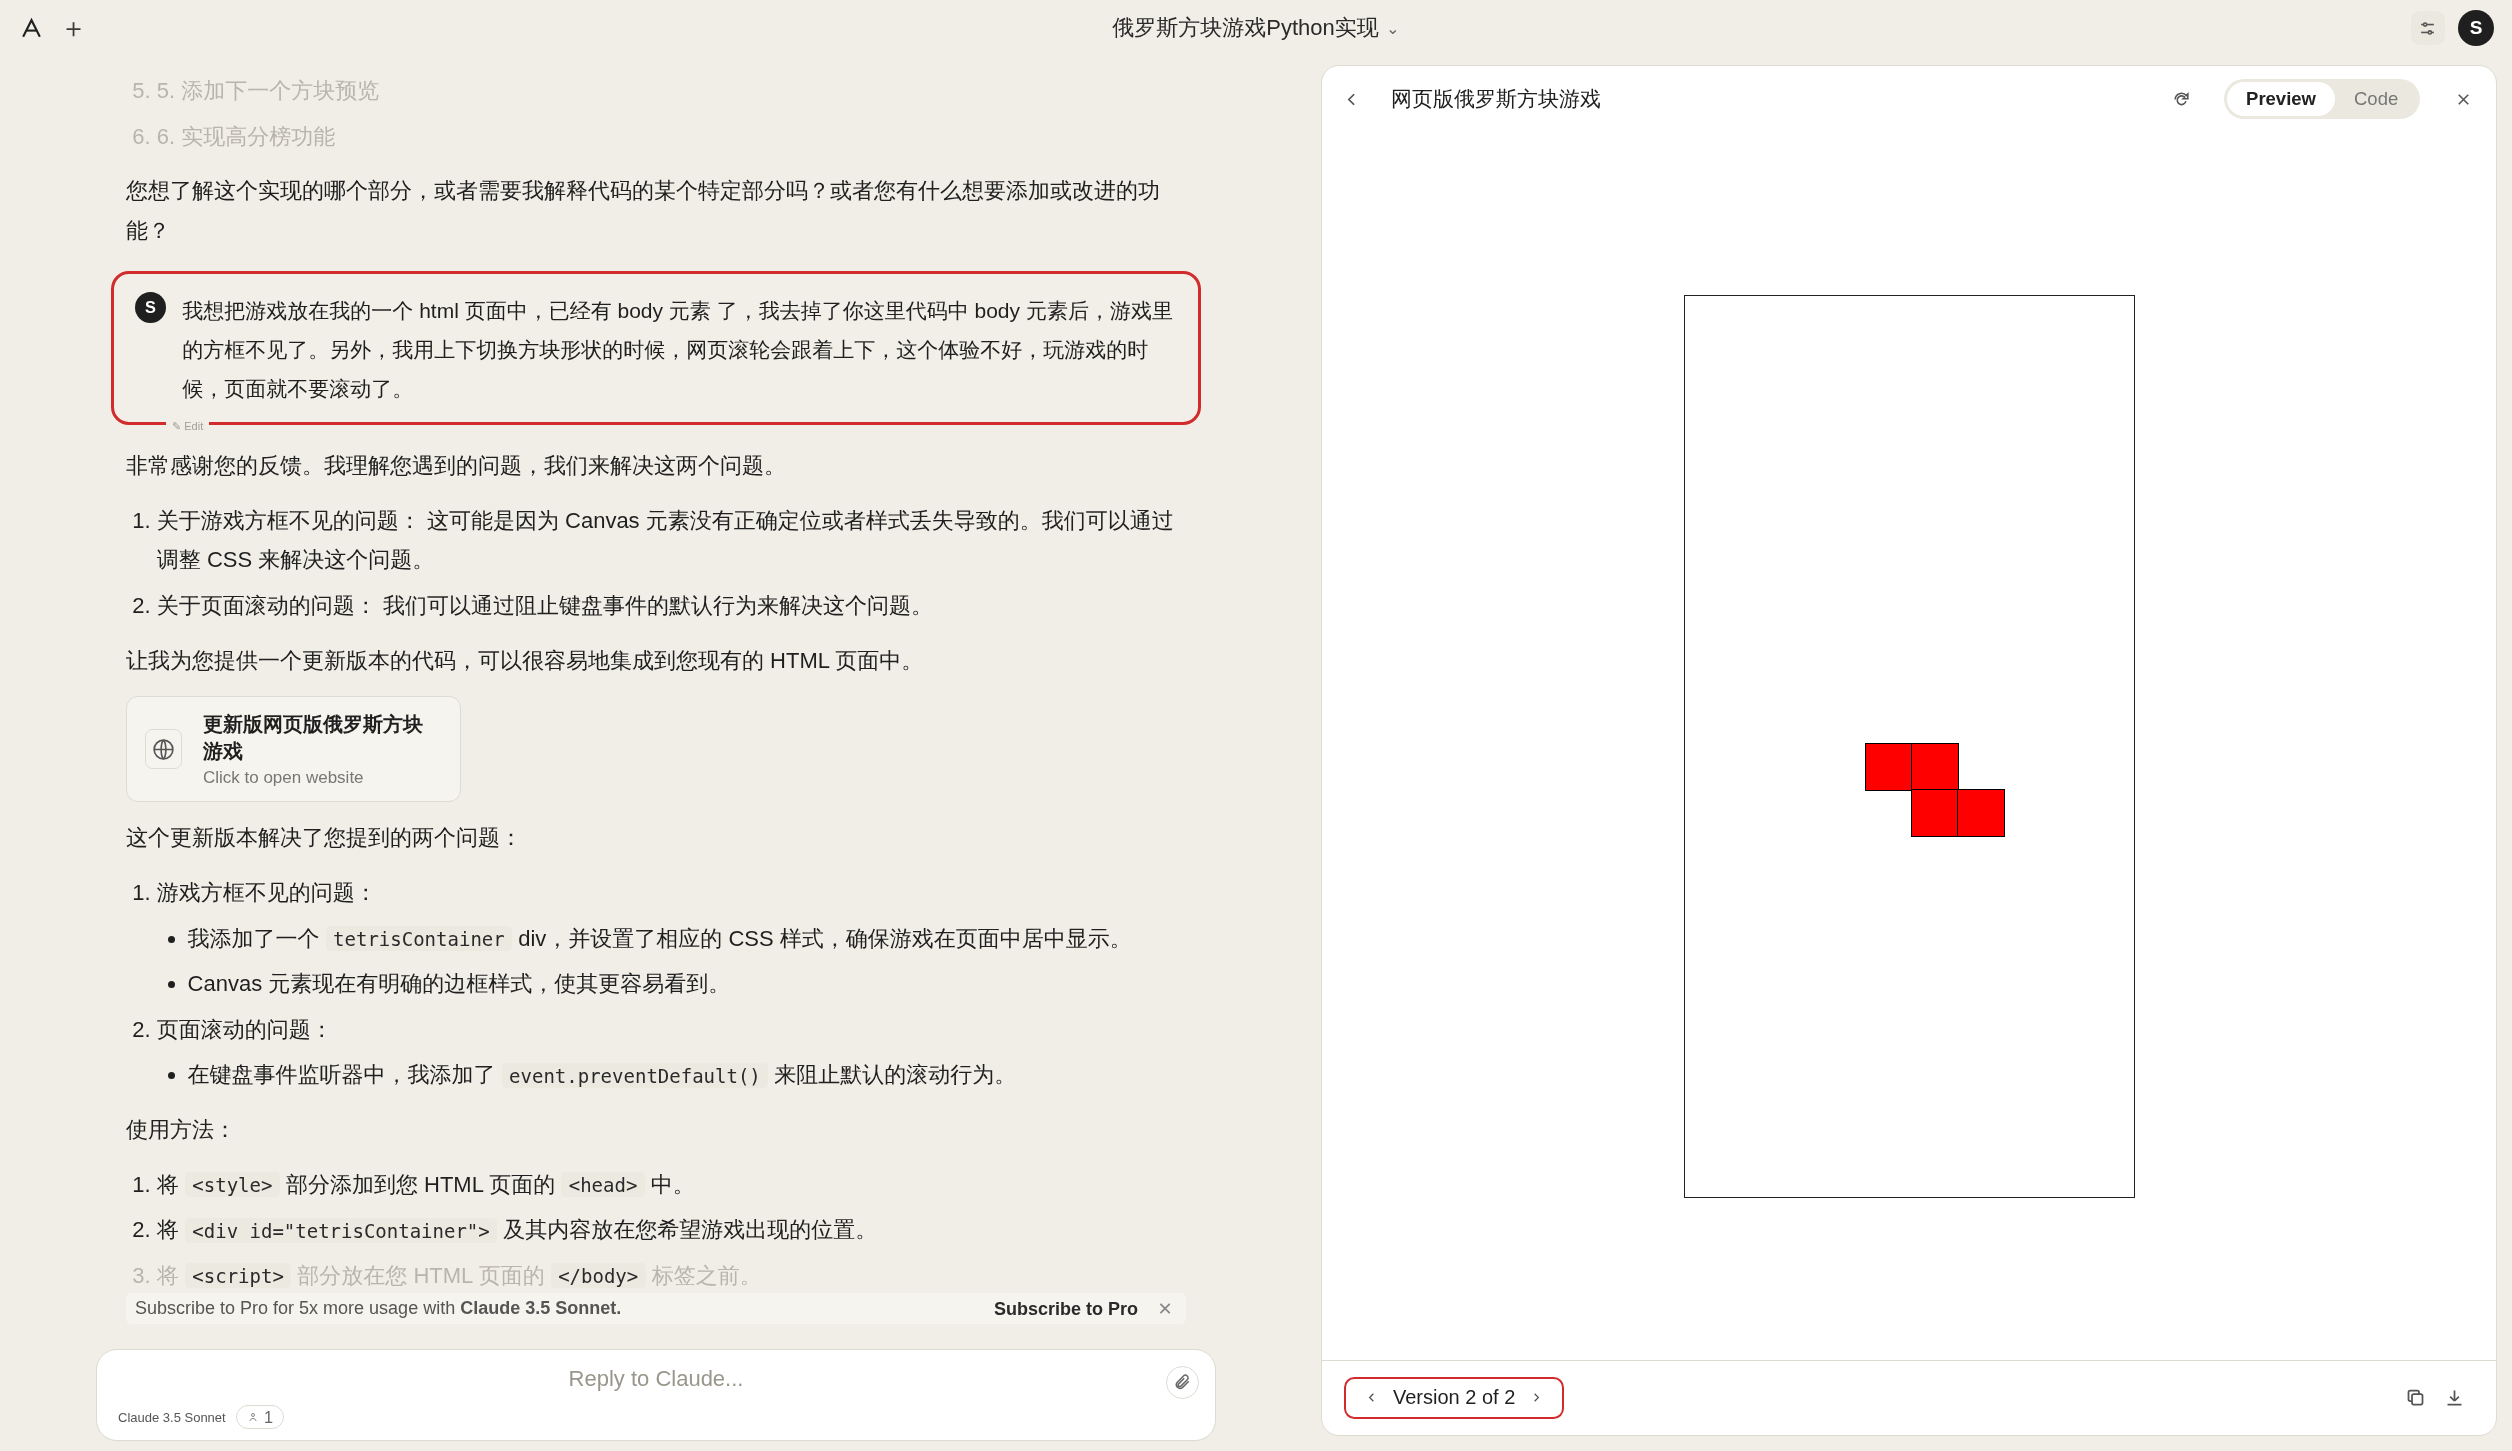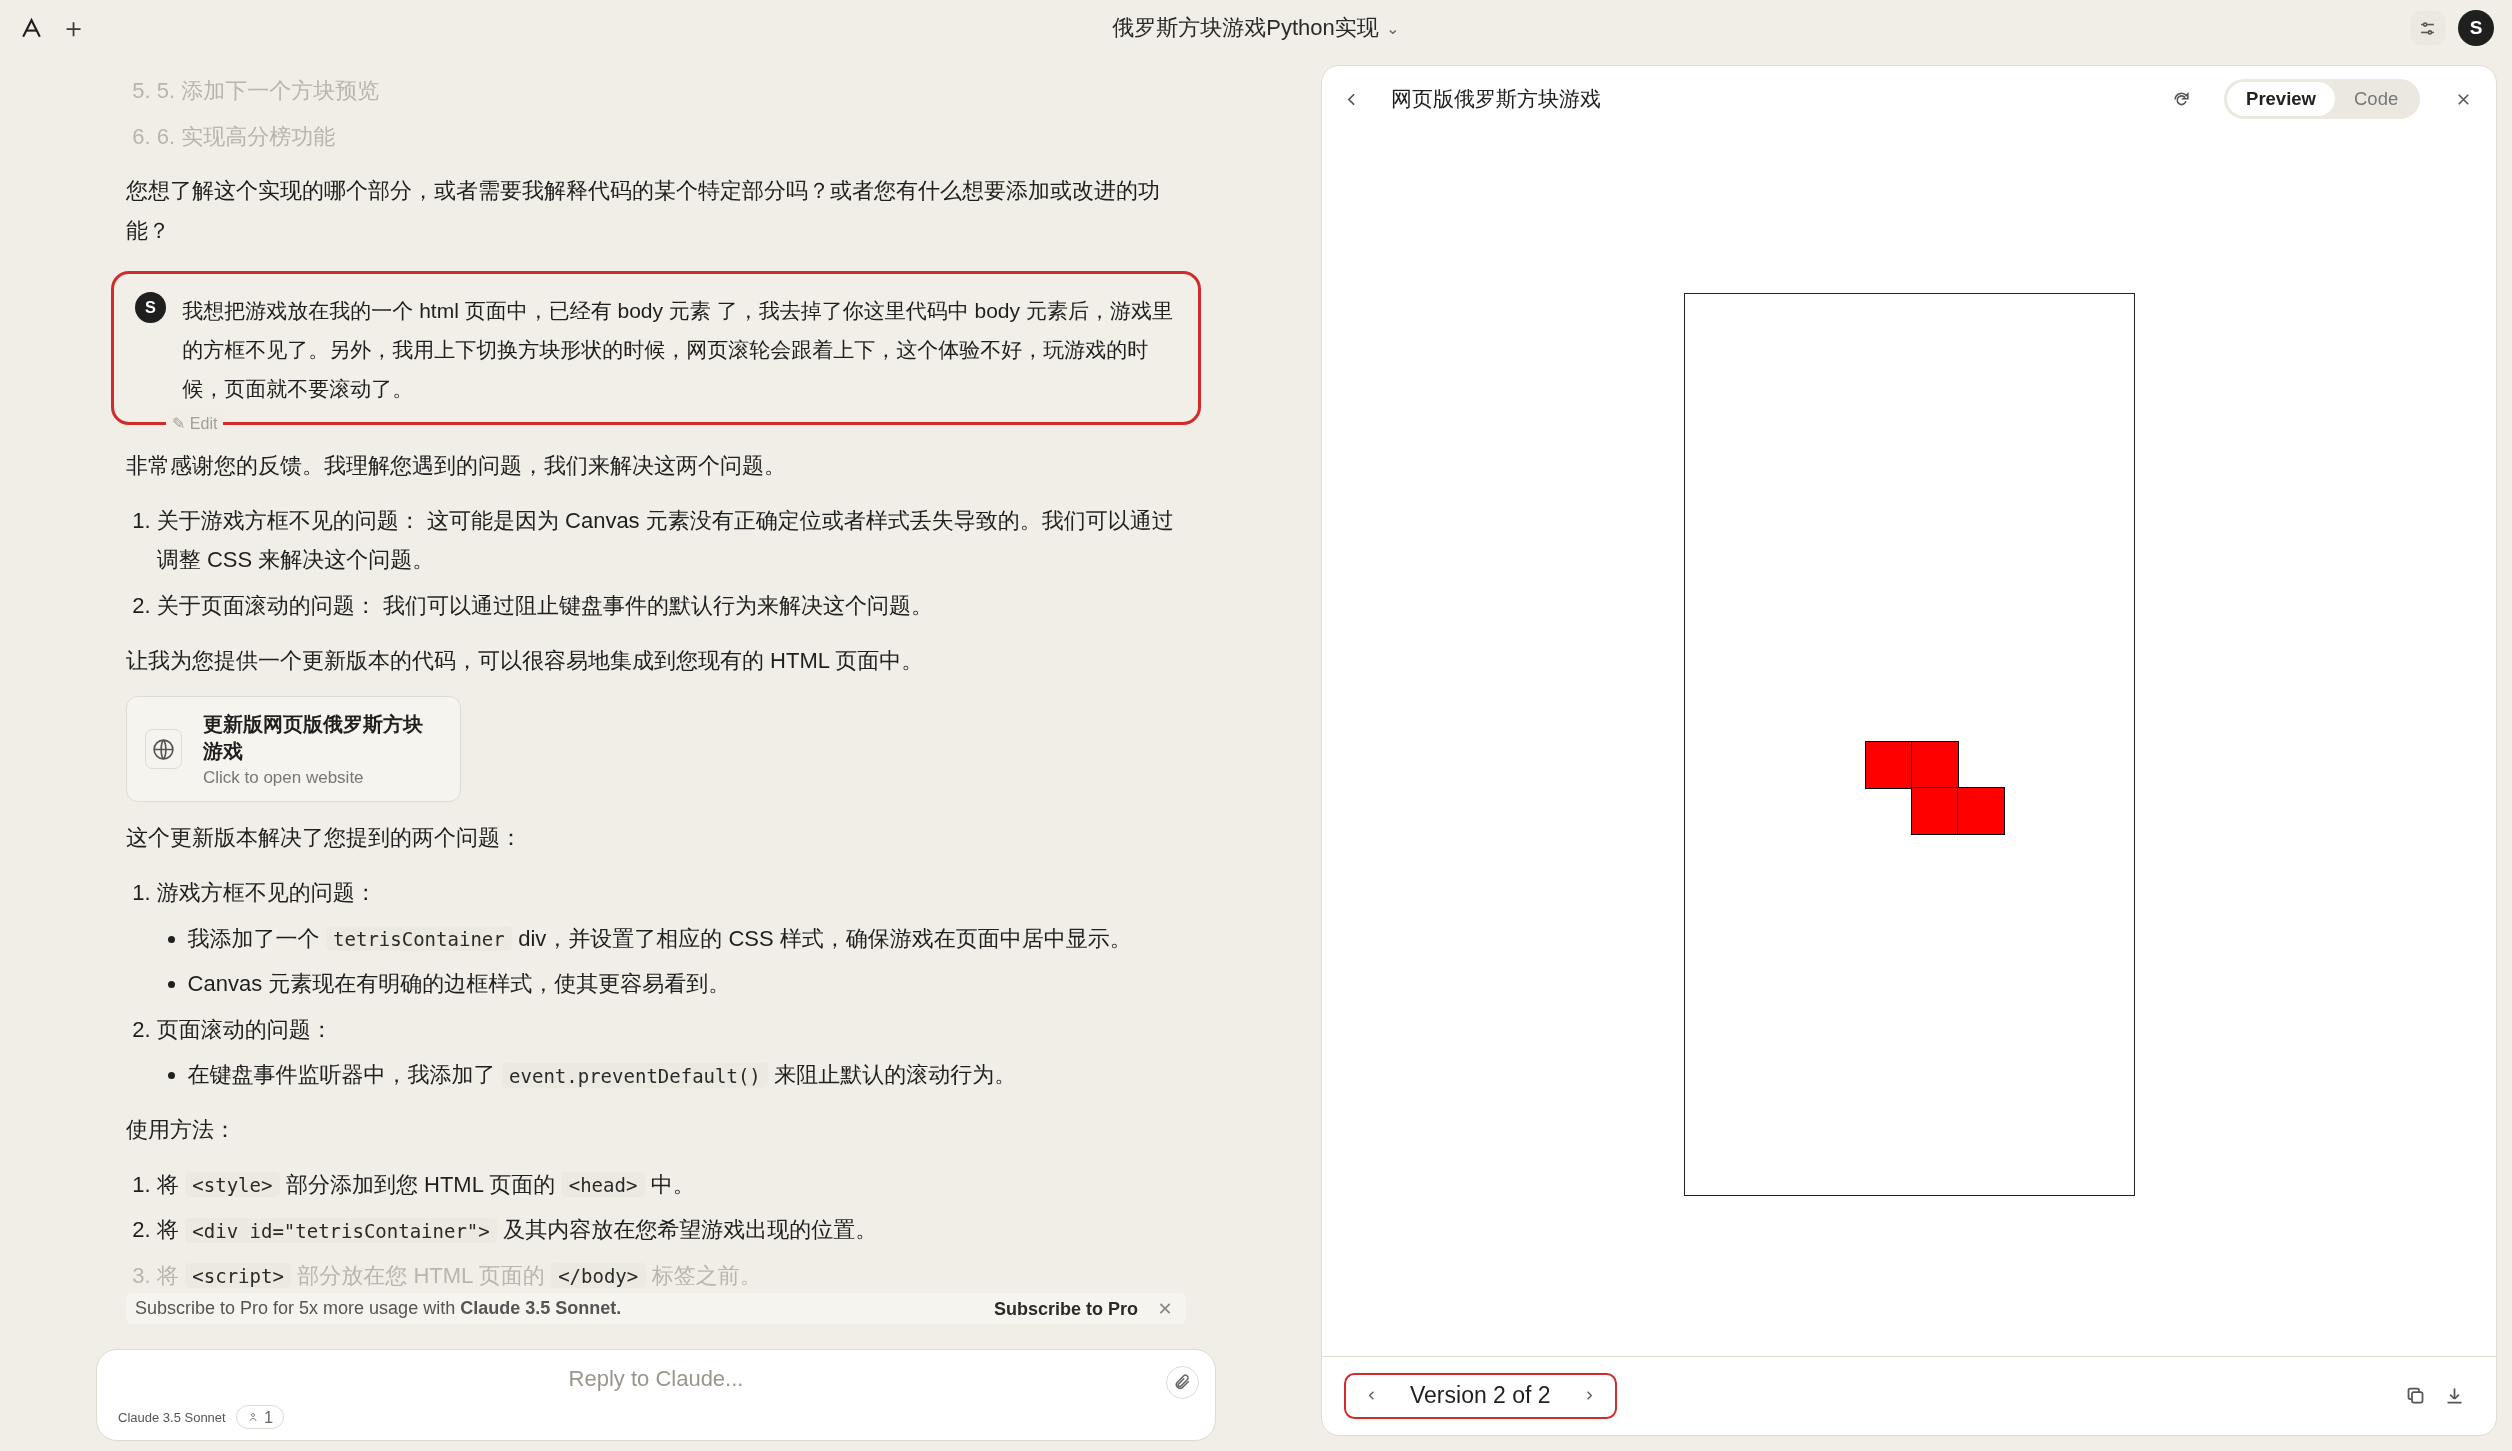--- a/index.html
+++ b/index.html
@@ -101,21 +101,21 @@
   }
   .user-bubble .ava {
     width:31px;height:31px;border-radius:50%;
     background:#1f1f1f;color:#fff;
     display:flex;align-items:center;justify-content:center;
     font-size:16.3px;font-weight:600;flex:none;
   }
   .user-bubble .txt { flex:1; line-height:1.85; }
   .user-bubble .edit {
     position:absolute; left:52px; bottom:-10.4px;
-    font-size:16px; color:#a29f96;
+    font-size:11px; color:#a29f96;
     background:var(--bg); padding:0 6px;
   }
   code.inline {
     background: var(--code-bg);
     padding: 1.5px 7.4px;
     border-radius: 4.4px;
     font-family: ui-monospace, "SF Mono", Menlo, Consolas, monospace;
     font-size: 19px;
     color: #2a2a2a;
   }
@@ -219,25 +219,25 @@
   }
   .cell { width:46px;height:46px; }
   .fill { background:#ff0000; outline:0.7px solid #000; outline-offset:-0.7px; }
 
   .pfoot {
     display:flex; align-items:center;
     padding: 16.3px 22px;
     border-top:0.7px solid var(--border);
   }
   .ver-pill {
-    display:flex; align-items:center; gap:31px;
+    display:flex; align-items:center; gap:14px;
     border:2.2px solid var(--accent-red);
     border-radius:10.4px;
     padding:7.4px 18px;
-    font-size:23px;
+    font-size:20px;
   }
   .ver-pill .arr { cursor:pointer; color:#555; }
   .pfoot .spacer { flex:1; }
   .pfoot .tool { cursor:pointer; color:#555; padding:0 9px; }
   svg { display:block; }
 </style>
 </head>
 <body>
 
 <div class="app">

